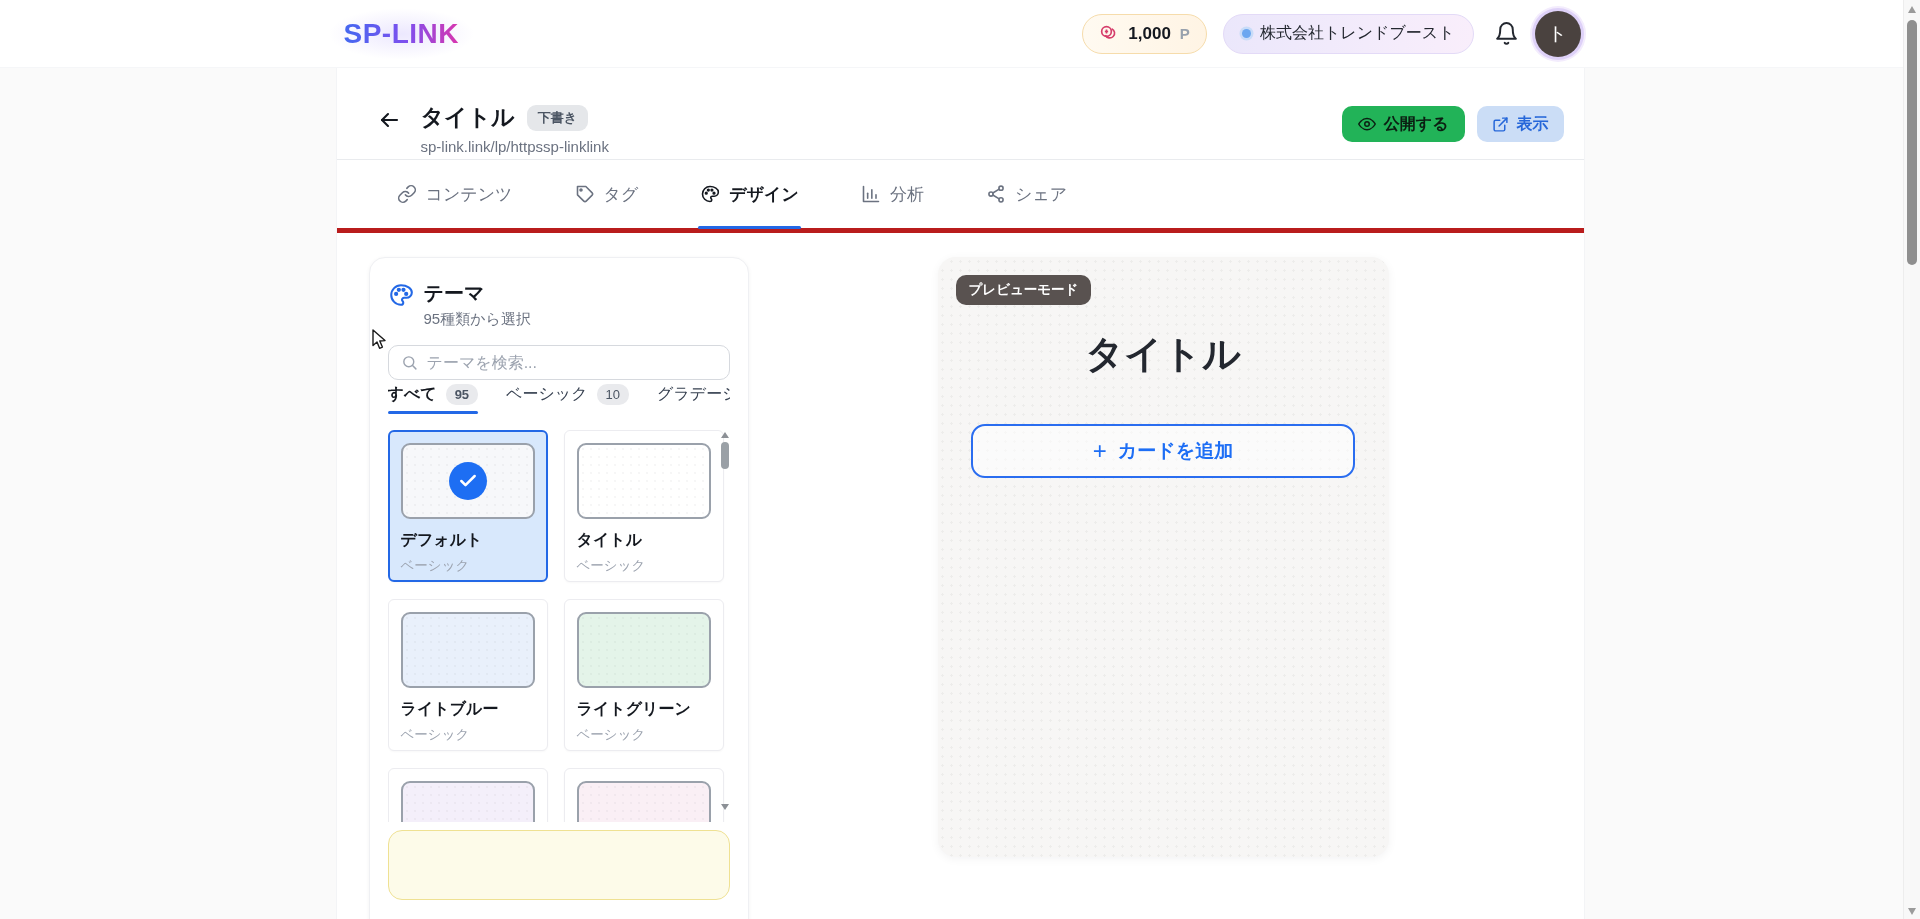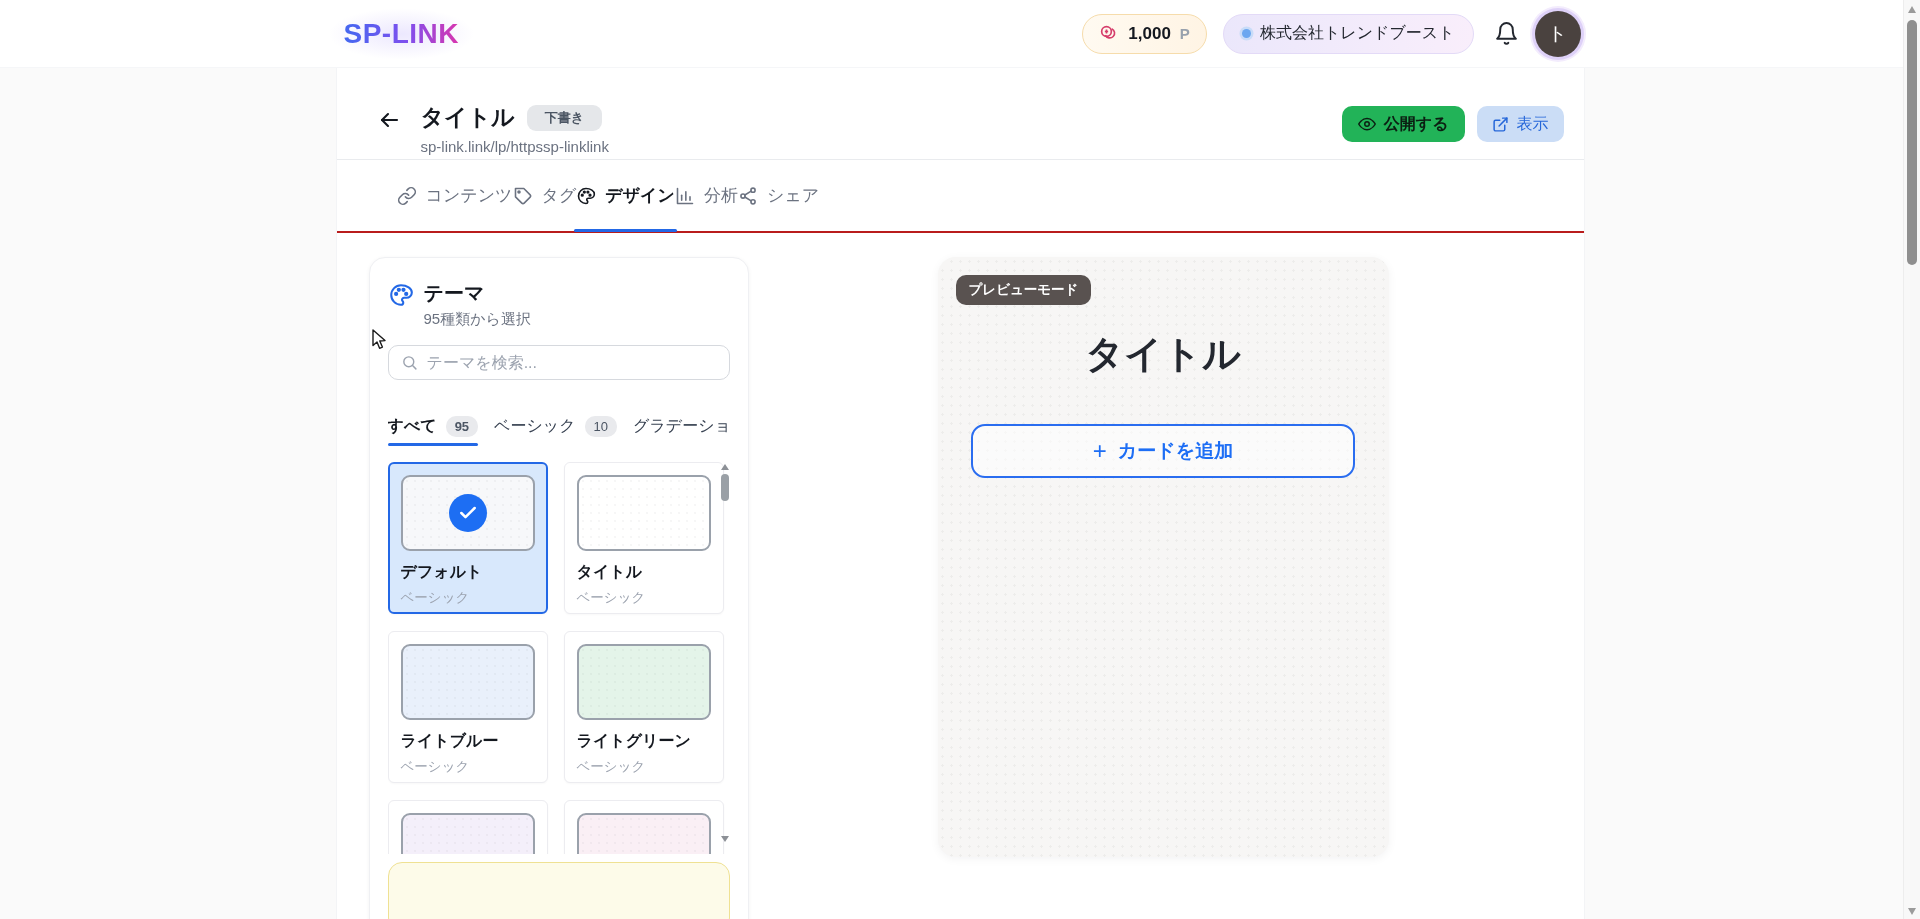--- a/index.html
+++ b/index.html
@@ -30,30 +30,30 @@
   .container { width:1249px; margin:0 auto; background:#fff; min-height:851px;
           border-left:1px solid #f3f4f6; border-right:1px solid #f3f4f6; }
 
   
   .page-header { display:flex; align-items:flex-start; padding:34px 20px 0 36px; height:92px;
           border-bottom:1px solid #e9ebee; }
   .back-btn { background:none; border:none; cursor:pointer; padding:4px; margin-top:2px; display:flex; }
   .title-block { margin-left:16px; }
   .title-row { display:flex; align-items:center; gap:12px; }
   .page-title { font-size:23px; font-weight:bold; color:#14181f; }
-  .draft-badge { font-size:13px; color:#4b5563; background:#e5e7ea; border-radius:9px; padding:4px 18px; font-weight:600; }
+  .draft-badge { font-size:13px; color:#4b5563; background:#e5e7ea; border-radius:9px; padding:4px 11px; font-weight:600; }
   .page-url { font-size:15px; color:#6b7280; margin-top:5px; }
   .header-actions { margin-left:auto; display:flex; gap:12px; margin-top:4px; }
   .publish-btn { height:36px; display:flex; align-items:center; gap:8px; padding:0 16px; border:none; border-radius:10px;
           background:#22b358; color:#0b1f12; font-size:16px; font-weight:600; cursor:pointer; }
   .view-btn { height:36px; display:flex; align-items:center; gap:8px; padding:0 15px; border:none; border-radius:10px;
-          background:#cbddf6; color:#2667d9; font-size:16px; font-weight:400; cursor:pointer; }
-
-  
-  .tabs { height:73px; display:flex; align-items:flex-start; padding-left:60px; border-bottom:2px solid #b91c1c; }
+          background:#cbddf6; color:#2667d9; font-size:16px; font-weight:700; cursor:pointer; }
+
+  
+  .tabs { height:73px; display:flex; align-items:flex-start; gap:62px; padding-left:60px; border-bottom:5px solid #b91c1c; }
   .tab { position:relative; height:100%; display:flex; align-items:center; gap:9px; background:none; border:none;
           font-size:17px; color:#6b7280; cursor:pointer; font-family:inherit; }
   .tab.active { color:#14181f; font-weight:600; }
   .tab.active::after { content:""; position:absolute; left:-2px; right:-2px; bottom:-1px; height:3px; background:#2368e6; border-radius:2px; }
 
   
   .content { display:flex; margin-top:24px; padding-left:32px; }
 
   
   .theme-panel { width:380px; height:700px; background:#fff; border:1px solid #eff0f3; border-radius:16px;
@@ -63,21 +63,21 @@
   .panel-title { font-size:20px; font-weight:bold; color:#14181f; }
   .panel-subtitle { font-size:15px; color:#6b7280; margin-top:3px; }
   .mode-toggle { margin-top:24px; height:38px; border:1px solid #e5e7eb; border-radius:19px; display:flex; padding:3px; background:#fff; }
   .seg { flex:1; border:none; background:none; border-radius:16px; display:flex; align-items:center; justify-content:center;
           gap:9px; font-size:16px; color:#6b7280; cursor:pointer; font-family:inherit; }
   .seg.active { background:#2170e8; color:#fff; font-weight:600; }
   .search-box { margin-top:16px; height:35px; border:1px solid #d6d9de; border-radius:10px; display:flex; align-items:center;
           gap:9px; padding:0 12px; color:#9ca3af; }
   .search-box input { border:none; outline:none; flex:1; font-size:16px; font-family:inherit; color:#14181f; background:transparent; }
   .search-box input::placeholder { color:#9ca3af; }
-  .filter-tabs { margin-top:36px; display:flex; gap:16px; overflow:hidden; white-space:nowrap; }
+  .filter-tabs { margin-top:4px; display:flex; gap:28px; overflow:hidden; white-space:nowrap; }
   .filter { display:flex; align-items:center; gap:9px; font-size:16px; color:#374151; background:none; border:none;
           cursor:pointer; font-family:inherit; position:relative; padding-bottom:9px; flex-shrink:0; }
   .filter.active { font-weight:bold; color:#14181f; }
   .filter.active::after { content:""; position:absolute; left:0; right:0; bottom:0; height:3px; background:#2368e6; border-radius:2px; }
   .count { background:#e9eaed; color:#4b5563; font-size:13px; border-radius:10px; padding:3px 9px; }
   .count:empty { display:none; }
 
   .grid-wrap { margin-top:16px; height:392px; overflow:hidden; position:relative; padding-right:16px; }
   .theme-grid { display:grid; grid-template-columns:160px 160px; column-gap:16px; row-gap:17px; }
   .theme-card { height:152px; background:#fff; border:1px solid #ececf0; border-radius:6px; padding:12px; cursor:pointer;

